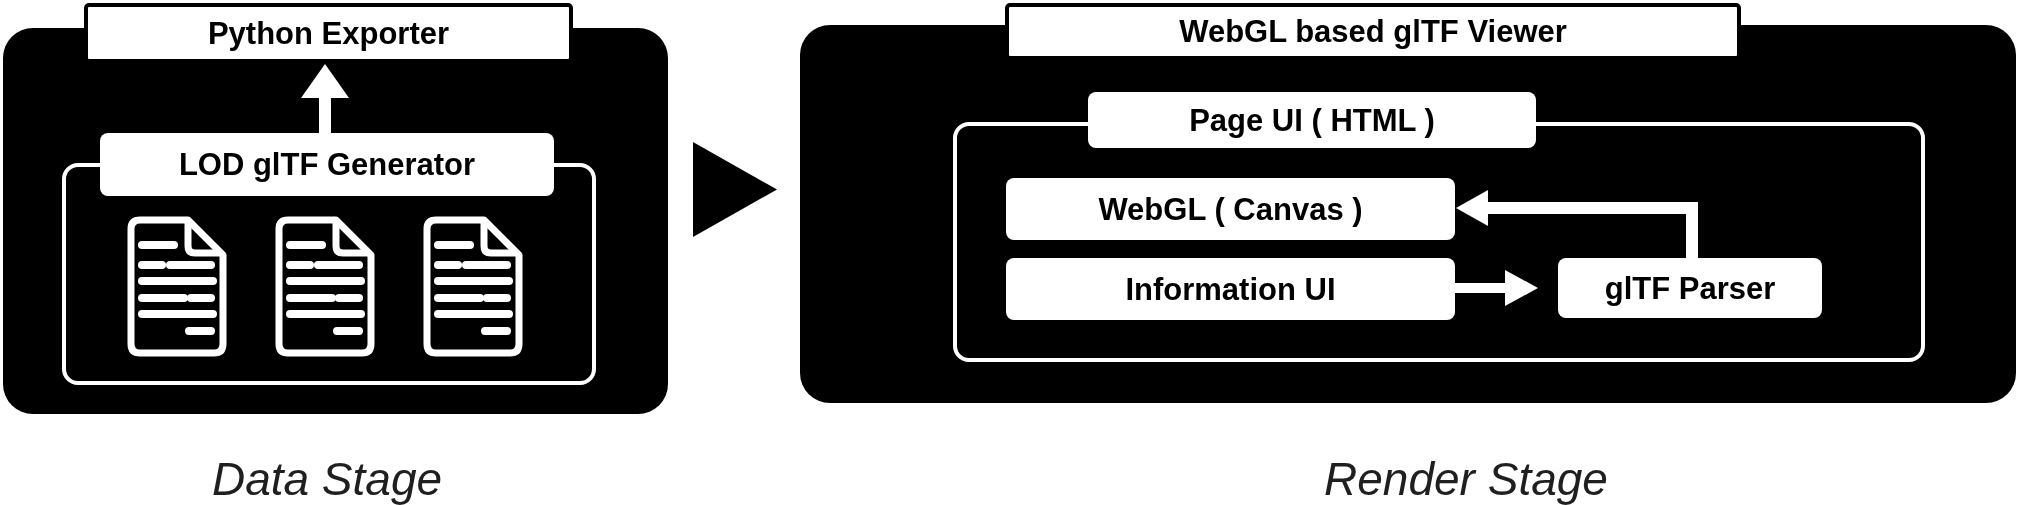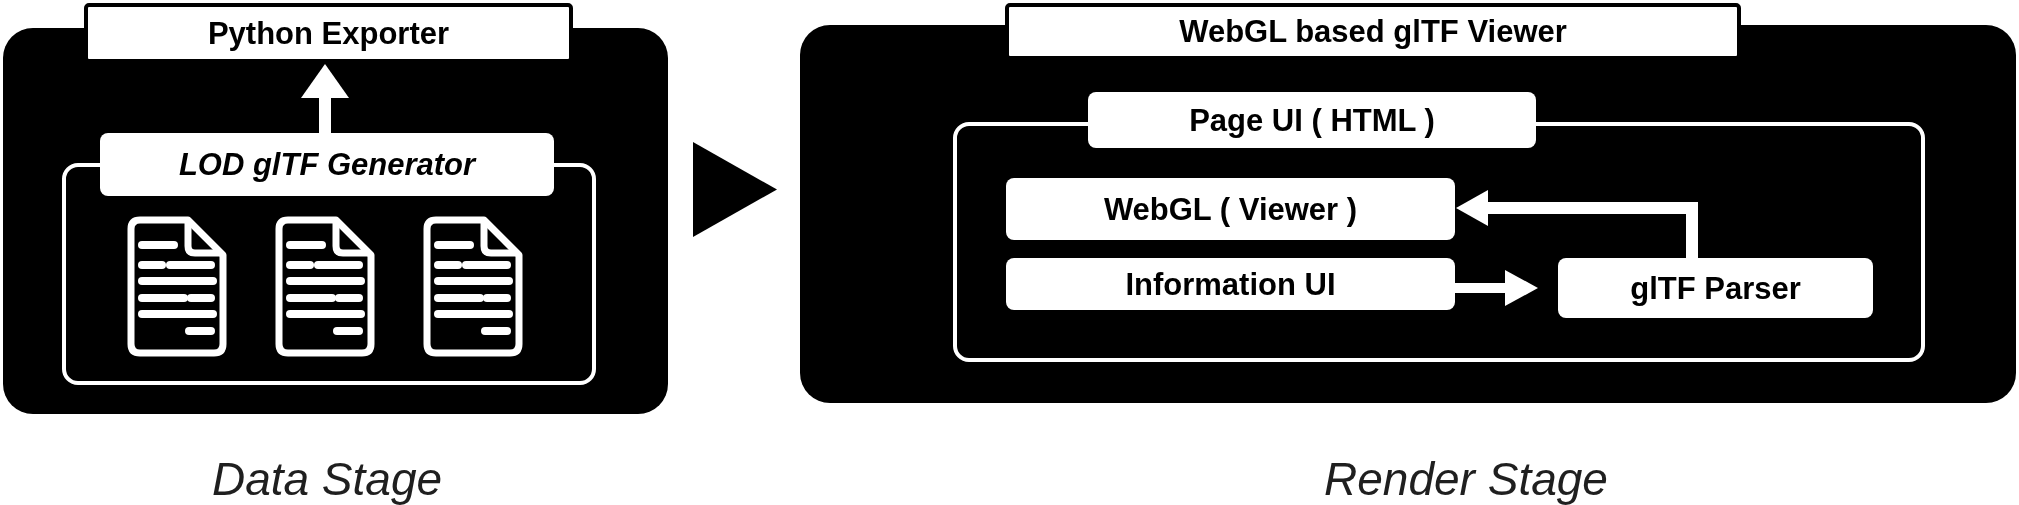--- a/index.html
+++ b/index.html
@@ -77,21 +77,21 @@
 
   <svg class="arrow-shape" style="left:298px;top:63px;" width="54" height="70" viewBox="0 0 54 70">
     <polygon points="27,1 51,35 3,35" fill="#ffffff"></polygon>
     <rect x="21" y="34" width="12" height="36" fill="#ffffff"></rect>
   </svg>
 
   <div class="labelbox bordered" style="left:84px;top:3px;width:489px;height:60px;">
     <span>Python Exporter</span>
   </div>
 
-  <div class="labelbox" style="left:100px;top:133px;width:454px;height:63px;font-style:italic;">
+  <div class="labelbox" style="left:100px;top:133px;width:454px;height:63px;">
     <span>LOD glTF Generator</span>
   </div>
 
   <div class="stage-label" style="left:127px;top:452px;width:400px;">Data Stage</div>
 
   <svg class="arrow-shape" style="left:693px;top:142px;" width="84" height="95" viewBox="0 0 84 95">
     <polygon points="0,0 84,47.5 0,95" fill="#000000"></polygon>
   </svg>
 
   <div class="blackbox" style="left:800px;top:25px;width:1216px;height:378px;"></div>
@@ -111,26 +111,26 @@
 
   <div class="labelbox" style="left:1088px;top:92px;width:448px;height:56px;">
     <span>Page UI ( HTML )</span>
   </div>
 
   <div class="labelbox bordered" style="left:1005px;top:3px;width:736px;height:57px;">
     <span>WebGL based glTF Viewer</span>
   </div>
 
   <div class="labelbox" style="left:1006px;top:178px;width:449px;height:62px;">
-    <span>WebGL ( Viewer )</span>
+    <span>WebGL ( Canvas )</span>
   </div>
 
-  <div class="labelbox" style="left:1006px;top:258px;width:449px;height:52px;">
+  <div class="labelbox" style="left:1006px;top:258px;width:449px;height:62px;">
     <span>Information UI</span>
   </div>
 
-  <div class="labelbox" style="left:1558px;top:258px;width:315px;height:60px;">
+  <div class="labelbox" style="left:1558px;top:258px;width:264px;height:60px;">
     <span>glTF Parser</span>
   </div>
 
   <div class="stage-label" style="left:1266px;top:452px;width:400px;">Render Stage</div>
 
 </div>
 
 </body></html>

